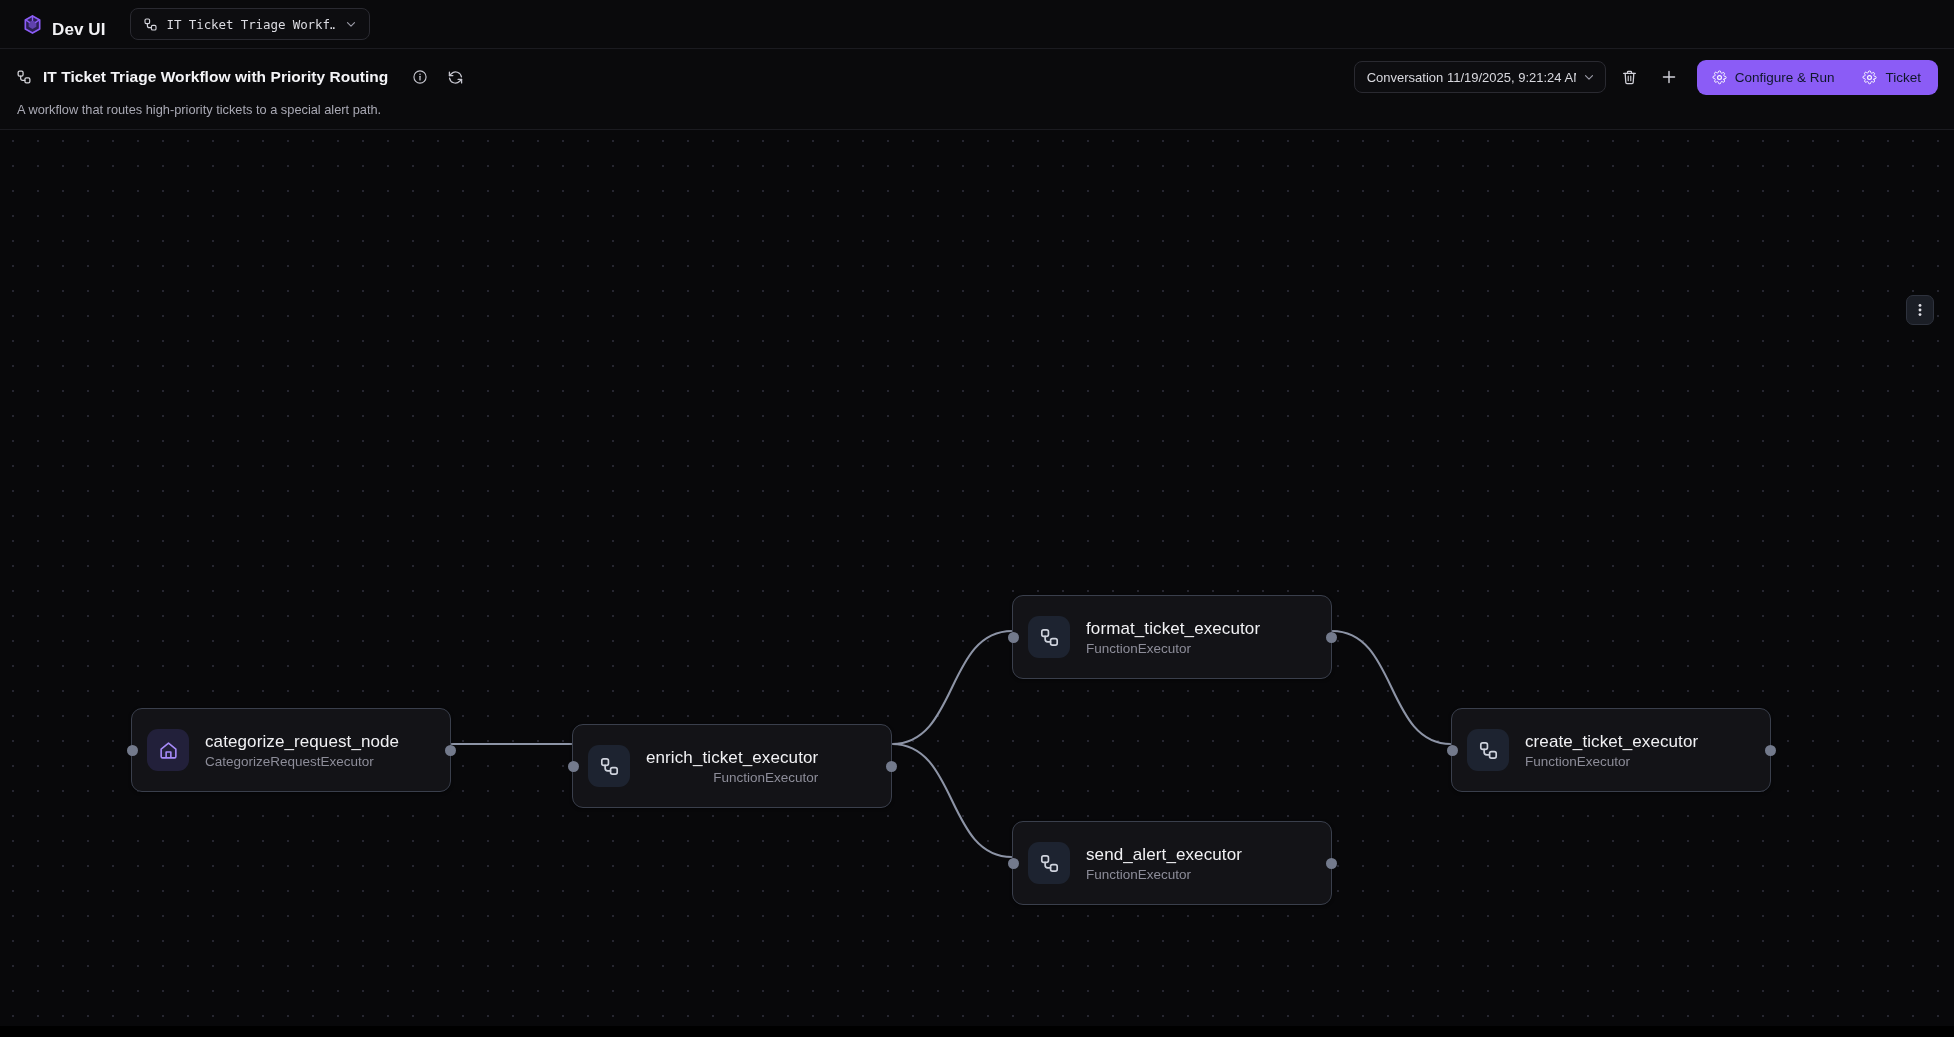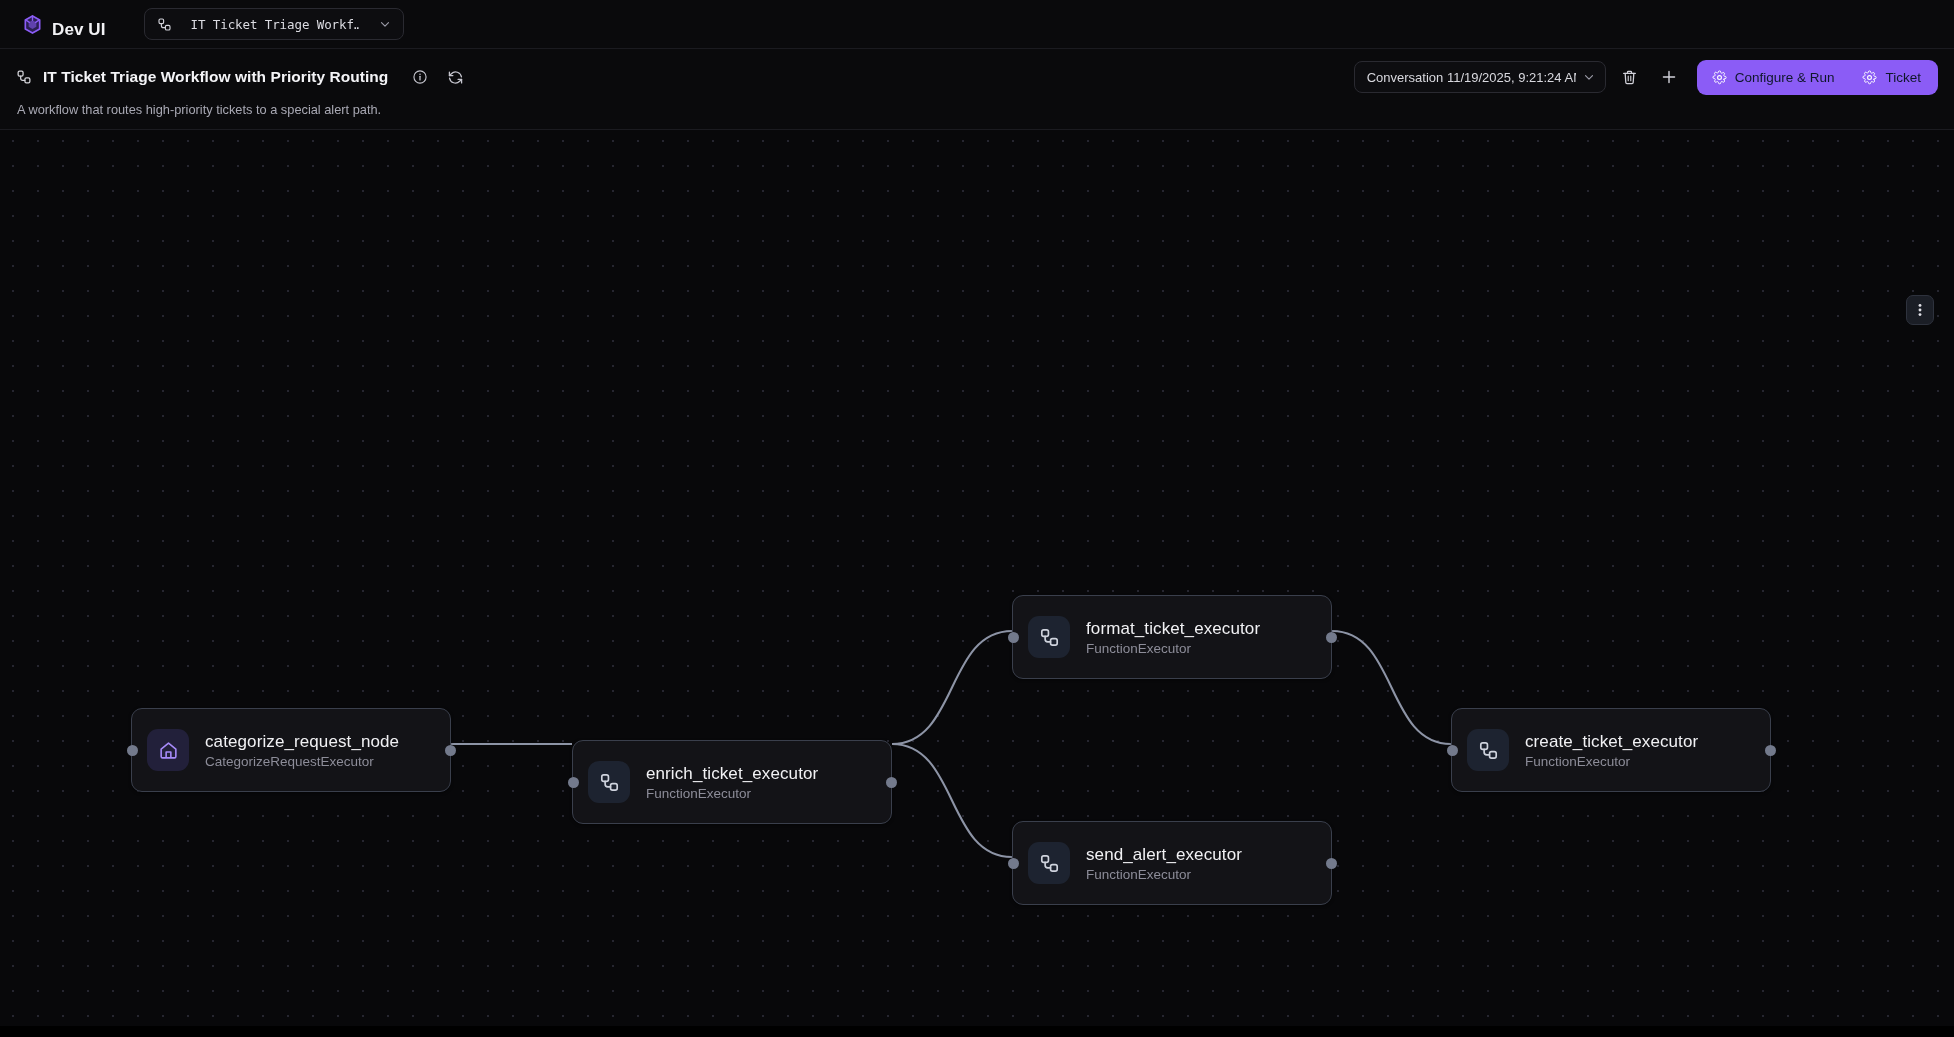--- a/index.html
+++ b/index.html
@@ -35,28 +35,28 @@
   .brand-name {
     color: #f2f2f5;
     font-size: 17px;
     font-weight: 700;
     letter-spacing: .1px;
     margin-top: 12px;
   }
   .wf-select {
     display: flex;
     align-items: center;
-    gap: 19px;
+    gap: 9px;
     height: 32px;
     padding: 0 11px 0 12px;
     border: 1px solid #2a2a31;
     border-radius: 8px;
     background: #0d0d10;
     cursor: pointer;
-    margin-left: 24px;
+    margin-left: 10px;
   }
   .wf-select .wf-label {
     color: #dcdce2;
     font-family: "DejaVu Sans Mono", monospace;
     font-size: 12.5px;
     letter-spacing: -.1px;
     white-space: nowrap;
     max-width: 168px;
     overflow: hidden;
   }
@@ -370,21 +370,21 @@
             <path d="M3.6 10.4 12 3.6l8.4 6.8v8.4a1.6 1.6 0 0 1-1.6 1.6H5.2a1.6 1.6 0 0 1-1.6-1.6z" stroke="#a78bfa" stroke-width="1.8" stroke-linejoin="round"></path>
             <path d="M9.3 20.4v-6.6h5.4v6.6" stroke="#a78bfa" stroke-width="1.8" stroke-linejoin="round"></path>
           </svg>
         </div>
         <div class="node-text">
           <div class="node-title">categorize_request_node</div>
           <div class="node-sub">CategorizeRequestExecutor</div>
         </div>
         <span class="port out"></span>
       </div>
-      <div class="node" style="left: 572px; top: 610px; width: 320px;">
+      <div class="node" style="left: 572px; top: 594px; width: 320px; text-align: right;">
         <span class="port in"></span>
         <div class="node-ico ">
           <svg width="21" height="21" viewBox="0 0 24 24" fill="none">
             <rect x="3.2" y="3.2" width="7.6" height="7.6" rx="2.2" stroke="#cfd3dd" stroke-width="1.9"></rect>
             <rect x="13.2" y="13.2" width="7.6" height="7.6" rx="2.2" stroke="#cfd3dd" stroke-width="1.9"></rect>
             <path d="M7 10.8v3.2a3 3 0 0 0 3 3h3.2" stroke="#cfd3dd" stroke-width="1.9" stroke-linecap="round"></path>
           </svg>
         </div>
         <div class="node-text">
           <div class="node-title">enrich_ticket_executor</div>

